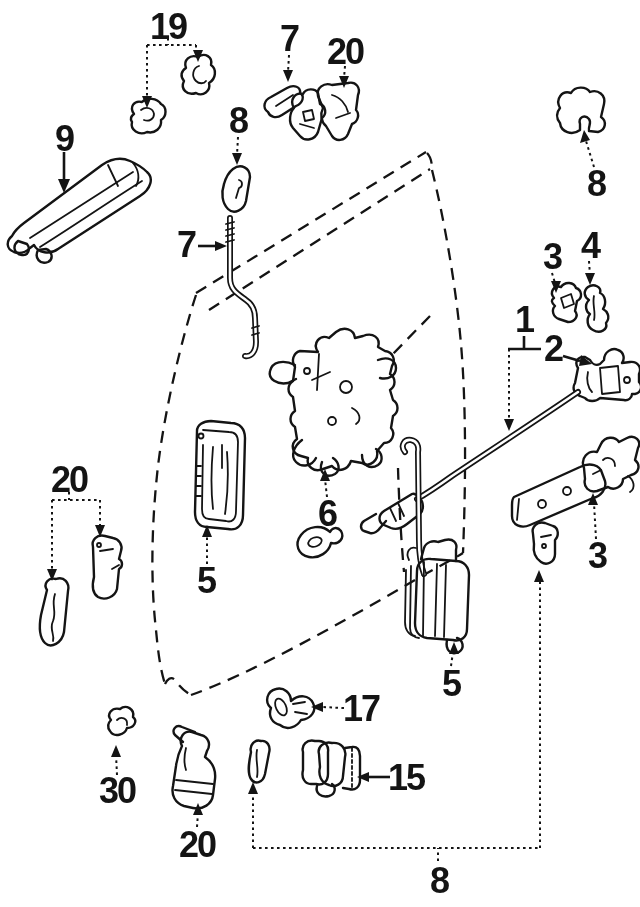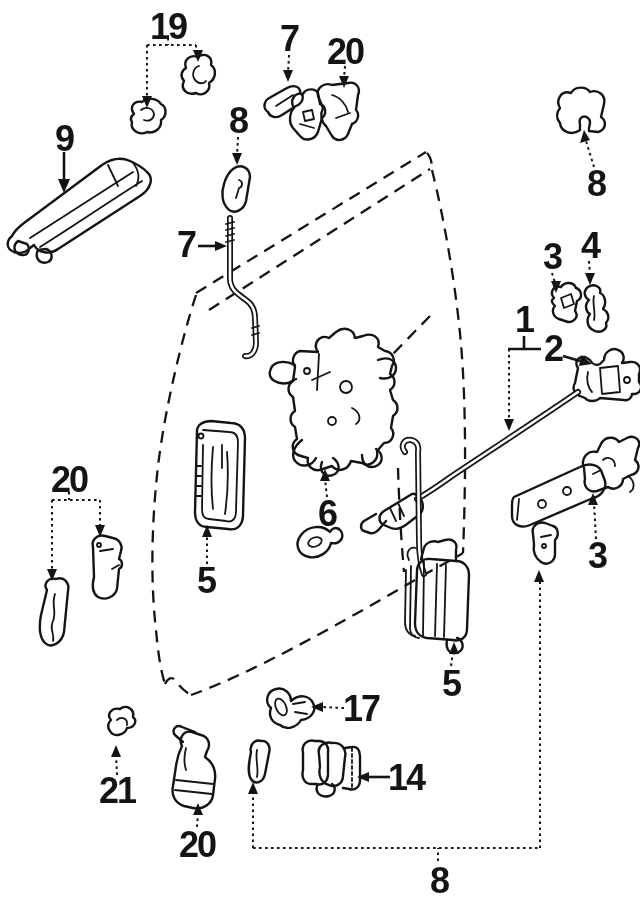--- a/index.html
+++ b/index.html
@@ -324,21 +324,21 @@
 <div class="plabel" style="left:451px;top:684px">5</div>
 <div class="plabel" style="left:327px;top:514px">6</div>
 <div class="plabel" style="left:186px;top:245px">7</div>
 <div class="plabel" style="left:238px;top:121px">8</div>
 <div class="plabel" style="left:64px;top:139px">9</div>
 <div class="plabel" style="left:206px;top:581px">5</div>
 <div class="plabel" style="left:596px;top:184px">8</div>
 <div class="plabel" style="left:439px;top:881px">8</div>
 <div class="plabel" style="left:345px;top:52px">20</div>
 <div class="plabel" style="left:597px;top:556px">3</div>
-<div class="plabel" style="left:406px;top:778px">14</div>
+<div class="plabel" style="left:406px;top:778px">15</div>
 <div class="plabel" style="left:289px;top:39px">7</div>
 <div class="plabel" style="left:361px;top:709px">17</div>
 <div class="plabel" style="left:197px;top:845px">20</div>
 <div class="plabel" style="left:168px;top:27px">19</div>
 <div class="plabel" style="left:69px;top:480px">20</div>
-<div class="plabel" style="left:117px;top:791px">21</div>
+<div class="plabel" style="left:117px;top:791px">30</div>
 
 </div>
 
 </body></html>

